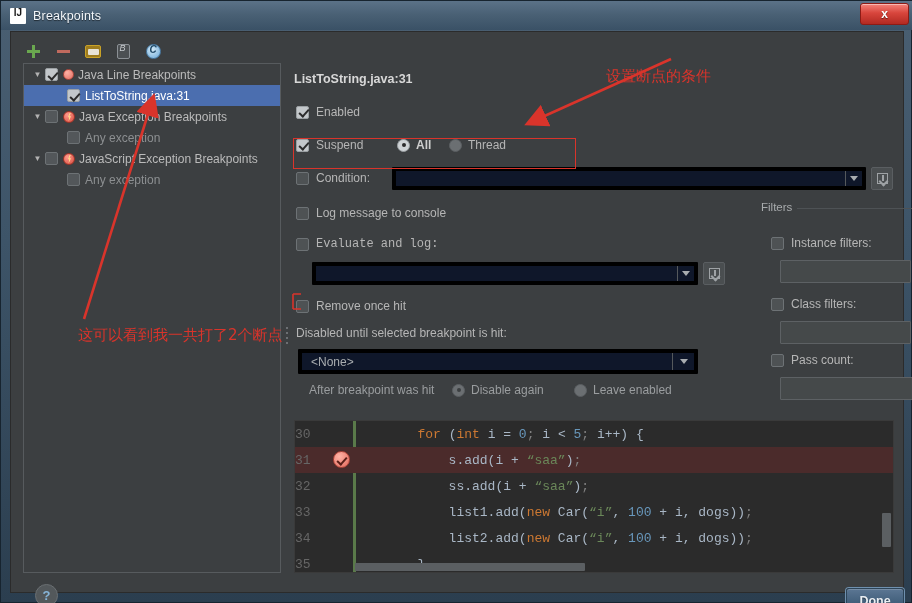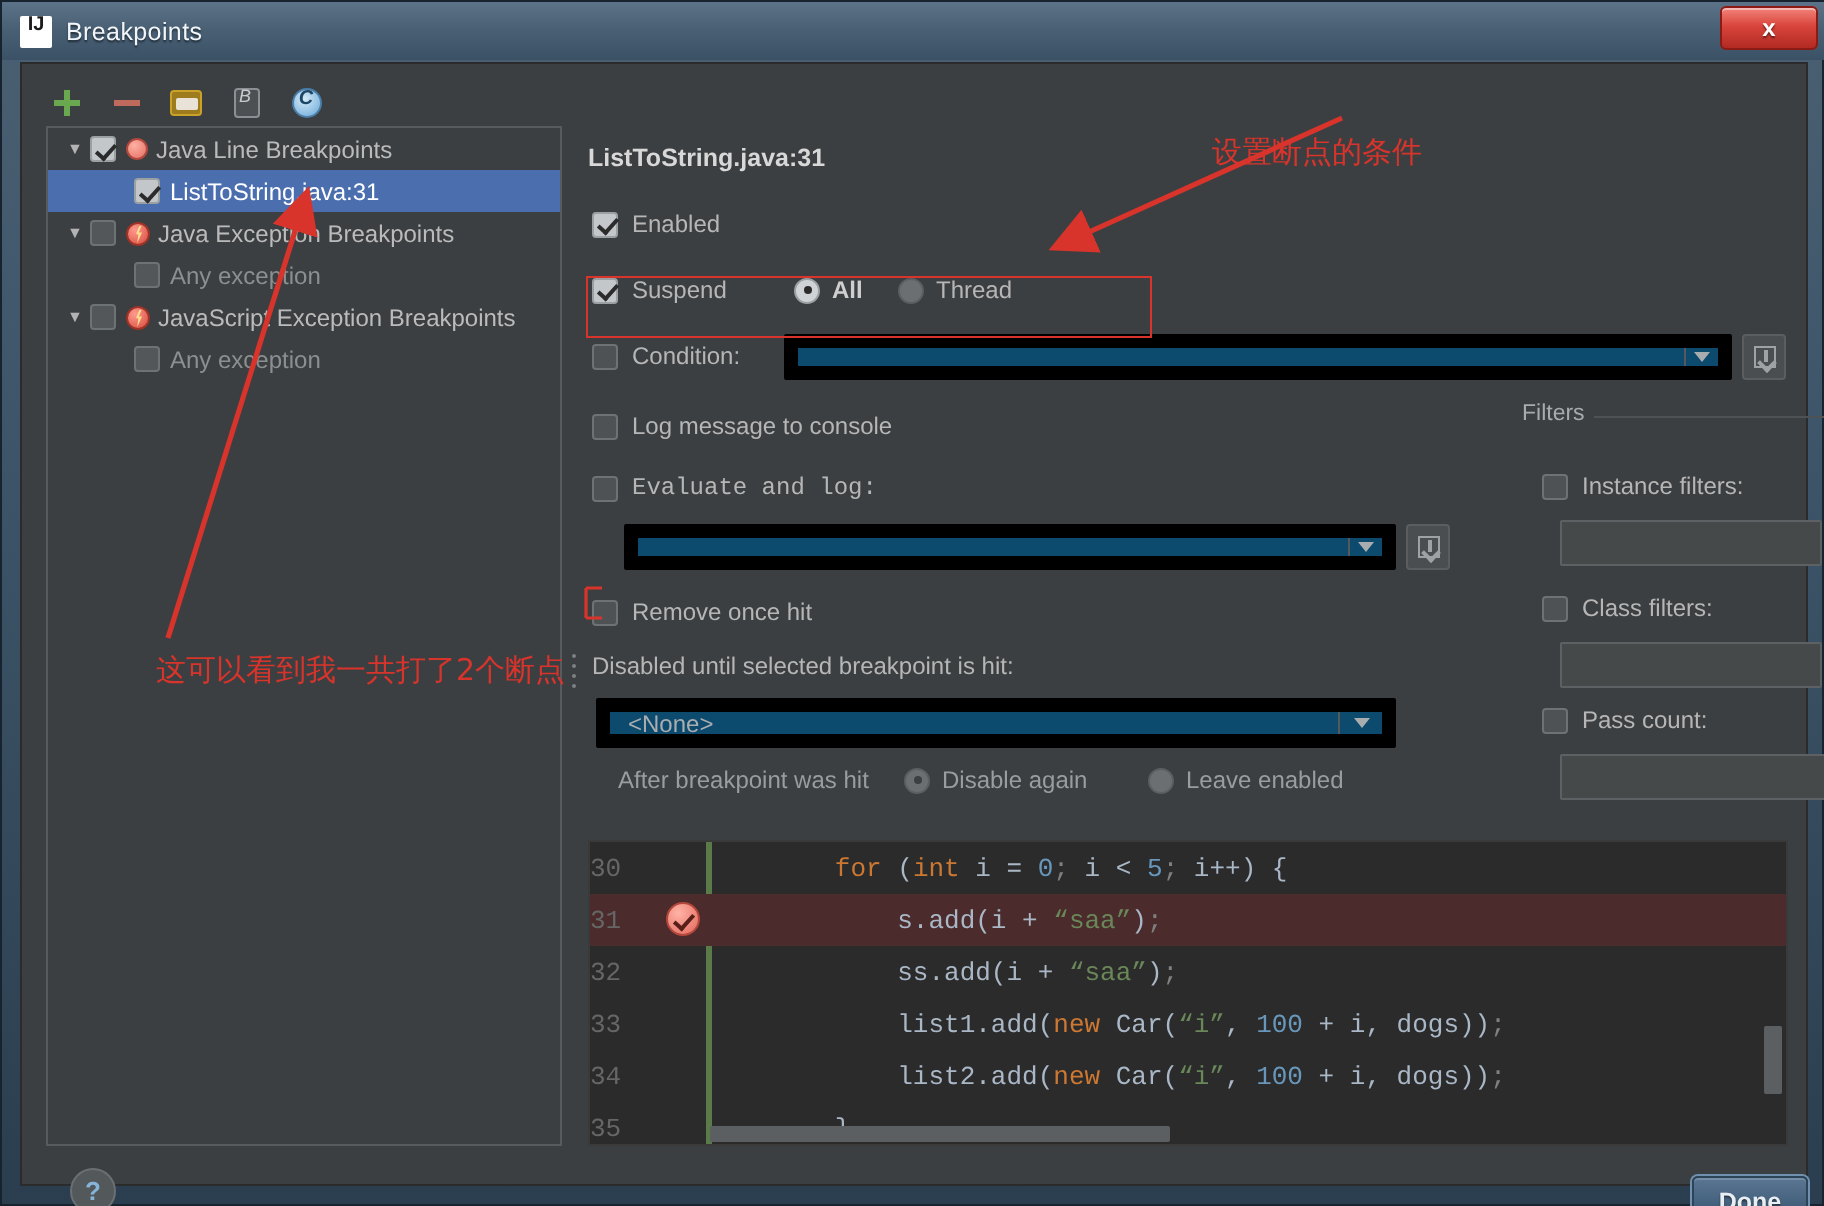--- a/index.html
+++ b/index.html
@@ -195,21 +195,21 @@
     width: 4px; height: 4px; border-radius: 50%; background: #2b2b2b;
   }
   .radio.flat { background: #6b6f72; border-color: #5b5f62; }
   .radio.flat.on::after { background: #3c3f41; }
 
   .field {
     background: #45494a; border: 1px solid #5d6164;
     height: 23px; border-radius: 1px;
   }
   .combo {
-    background: #0c4a6e; border: 7px solid #000000;
+    background: #0f172a; border: 4px solid #000000;
     height: 23px; display: flex; align-items: center; border-radius: 1px;
   }
   .combo .val { font-size: 12px; color: #a9adb0; padding-left: 9px; }
   .arrowbox {
     width: 17px; height: 100%; margin-left: auto;
     display: flex; align-items: center; justify-content: center;
     border-left: 1px solid #55595c;
   }
   .caret {
     width: 0; height: 0; border-left: 4px solid transparent;

